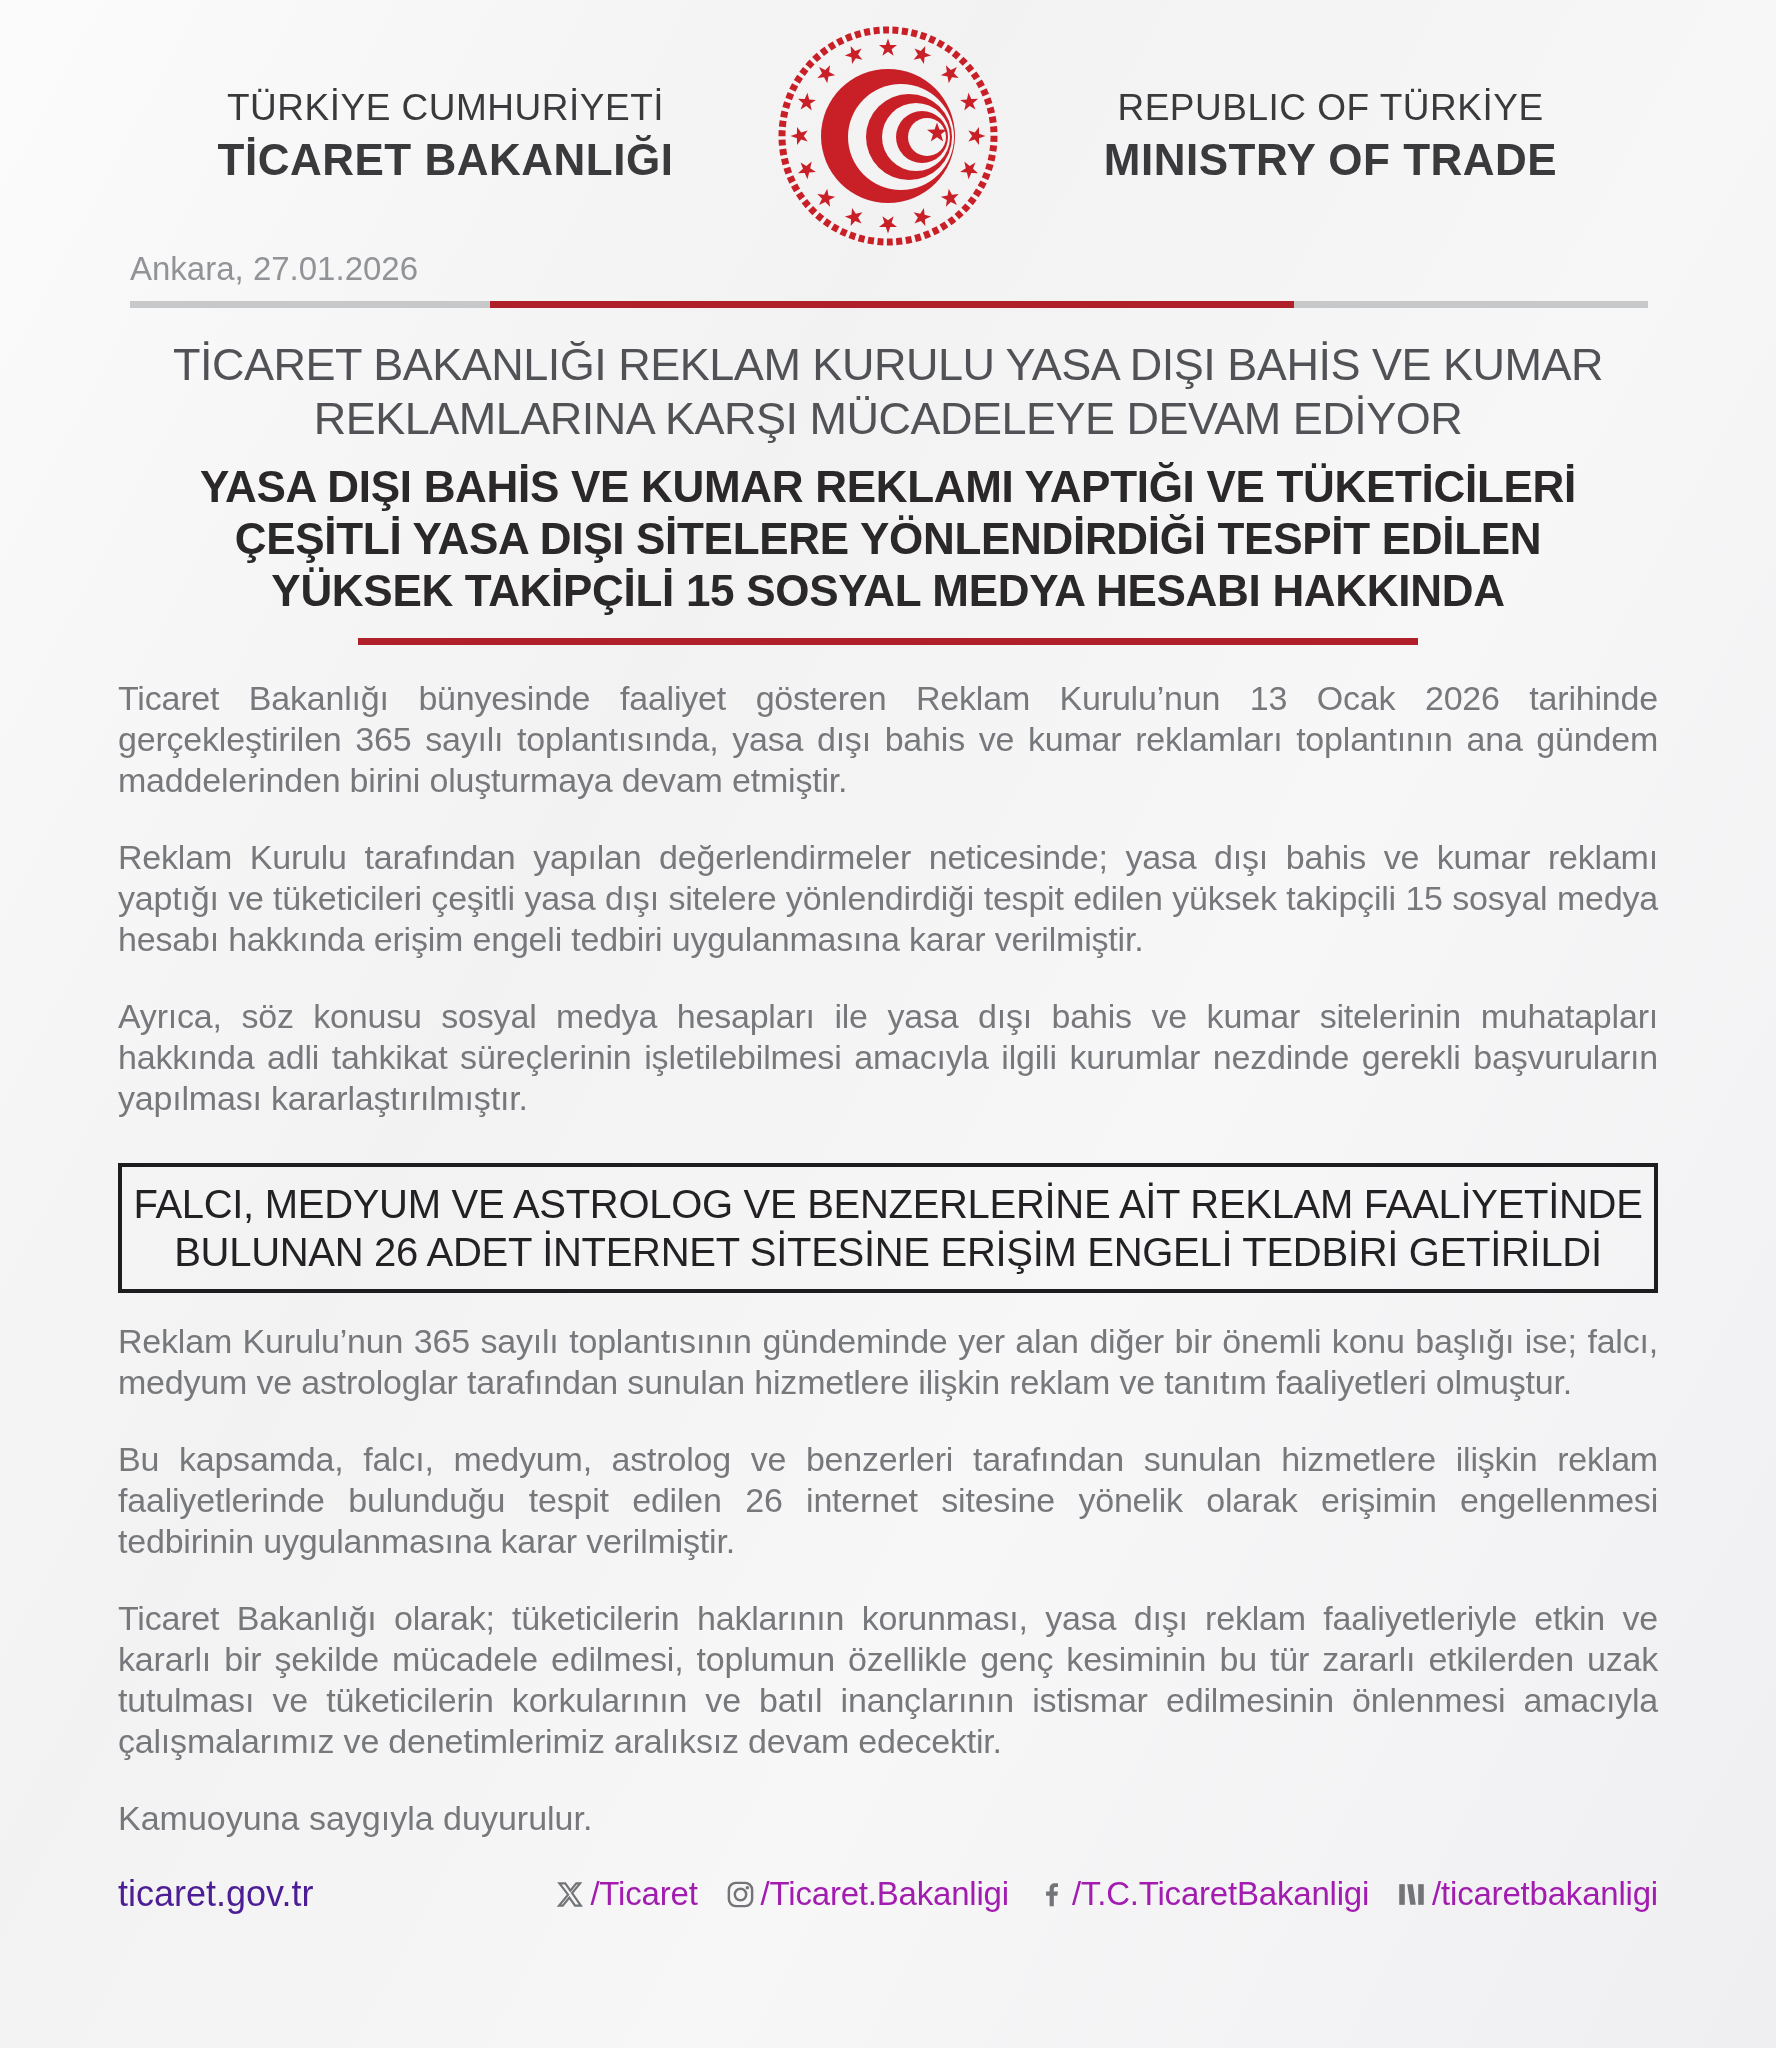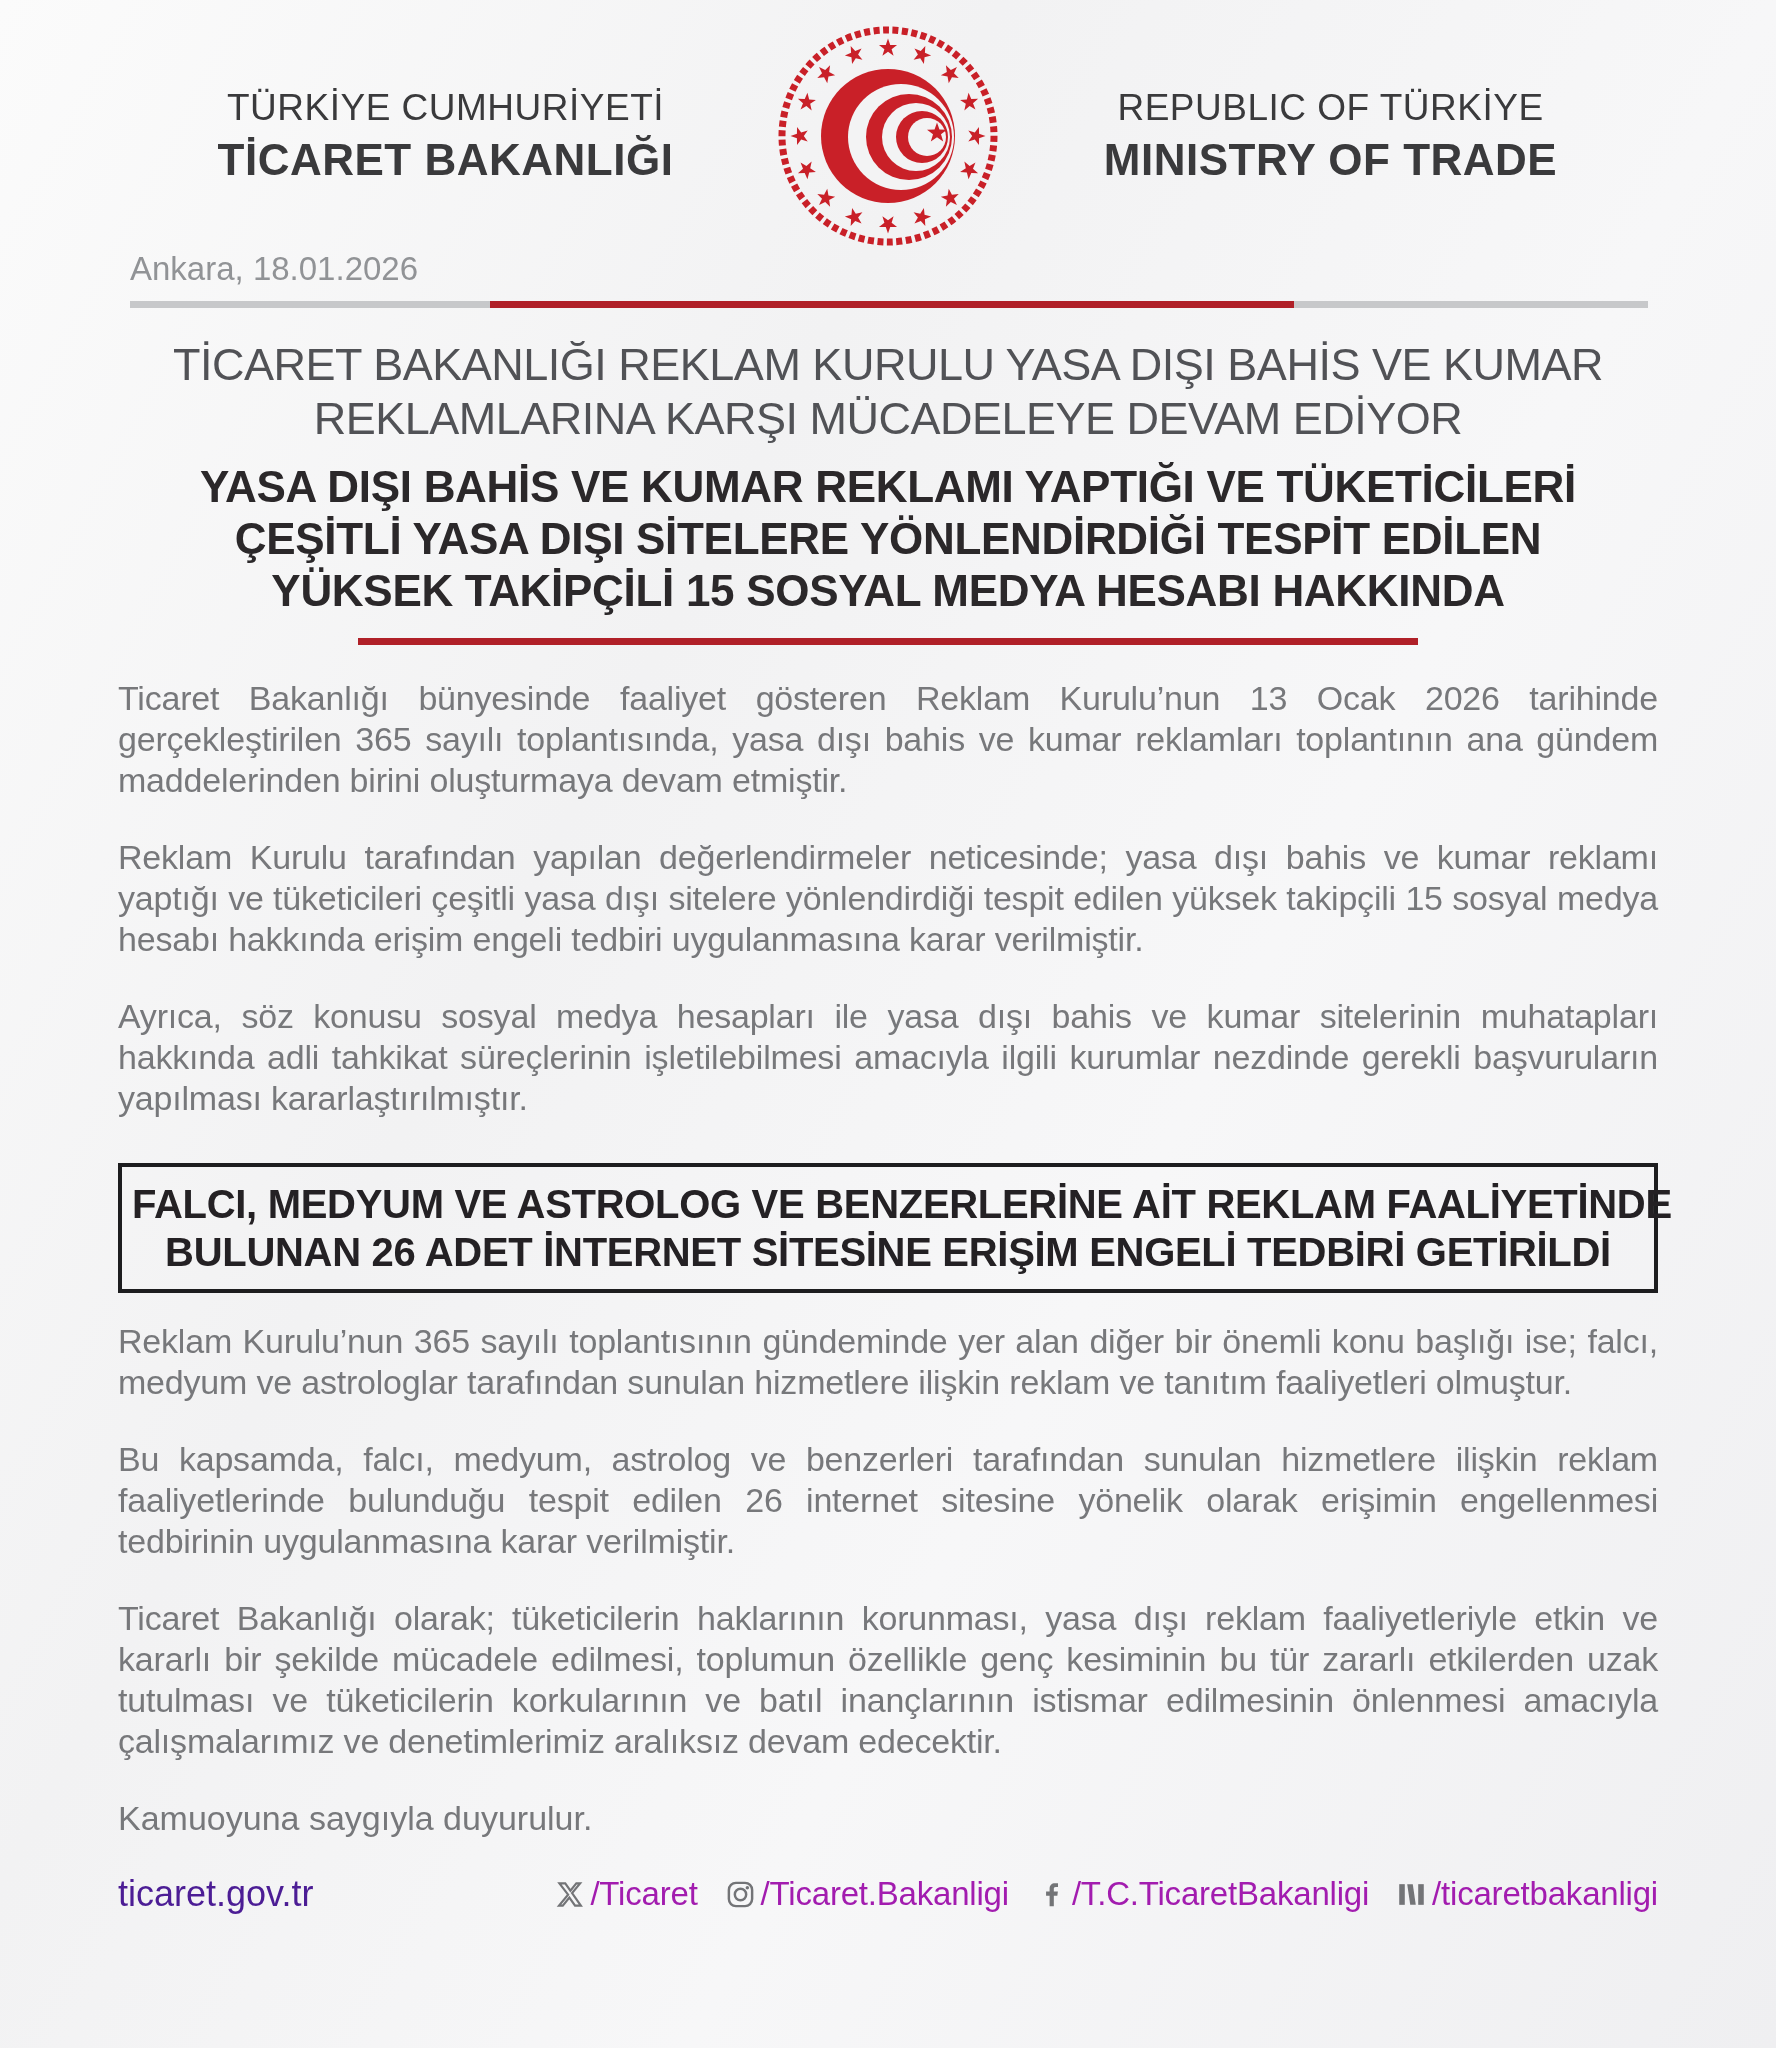--- a/index.html
+++ b/index.html
@@ -29,21 +29,21 @@
   .heading-line{white-space:nowrap;}
   .red-underbar{height:7px;width:68.8%;margin:21px auto 0 auto;background:#b02028;}
 
   
   .body-p{margin:36px 0 0 0;font-size:34px;line-height:41px;color:#77787b;text-align:justify;letter-spacing:-.2px;}
   .body-p.first{margin-top:33px;}
   .closing{margin-top:36px;font-size:34px;line-height:41px;color:#77787b;}
 
   
   .box-heading{margin:44px 0 28px 0;border:4px solid #1d1d1f;background:transparent;
-    text-align:center;color:#242124;font-size:40px;font-weight:700;letter-spacing:-.3px;line-height:48px;padding:13px 10px;}
+    text-align:center;color:#242124;font-size:40px;font-weight:400;letter-spacing:-.3px;line-height:48px;padding:13px 10px;}
 
   
   .footer{display:flex;align-items:center;margin-top:34px;}
   .site{font-size:36px;color:#4c1d95;}
   .socials{margin-left:auto;display:flex;align-items:center;gap:27px;}
   .social-item{display:flex;align-items:center;gap:5px;font-size:33px;color:#a21caf;letter-spacing:-.2px;}
   .social-item svg{width:31px;height:31px;display:block;}
   .icon-stroke{stroke:#737477;fill:none;}
   .icon-fill{fill:#737477;}
 </style>
@@ -94,21 +94,21 @@
         <use href="#star" transform="translate(164 112) scale(1.05)" fill="#c92028"></use>
       </svg>
     </div>
 
     <div class="hdr-block">
       <div class="hdr-l1">REPUBLIC OF TÜRKİYE</div>
       <div class="hdr-l2">MINISTRY OF TRADE</div>
     </div>
   </header>
 
-  <div class="dateline">Ankara, 18.01.2026</div>
+  <div class="dateline">Ankara, 27.01.2026</div>
   <div class="rule"></div>
 
   <h2 class="lead-heading" style="margin-bottom:0;">
     <div class="heading-line">TİCARET BAKANLIĞI REKLAM KURULU YASA DIŞI BAHİS VE KUMAR</div>
     <div class="heading-line">REKLAMLARINA KARŞI MÜCADELEYE DEVAM EDİYOR</div>
   </h2>
 
   <h1 class="main-heading" style="margin-bottom:0;">
     <div class="heading-line">YASA DIŞI BAHİS VE KUMAR REKLAMI YAPTIĞI VE TÜKETİCİLERİ</div>
     <div class="heading-line">ÇEŞİTLİ YASA DIŞI SİTELERE YÖNLENDİRDİĞİ TESPİT EDİLEN</div>

